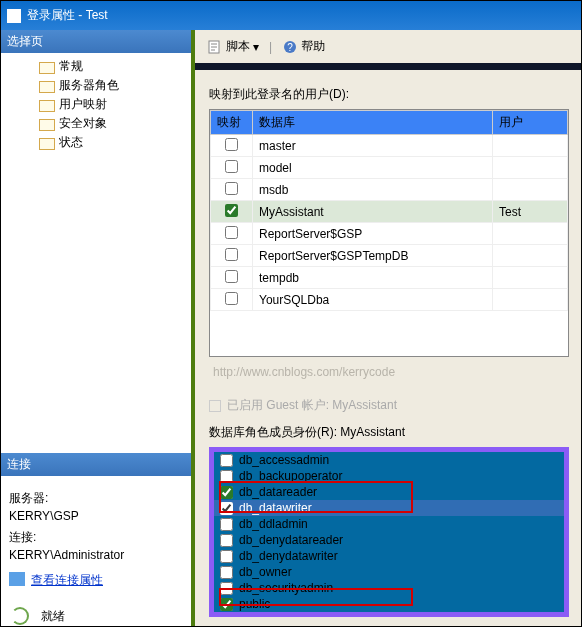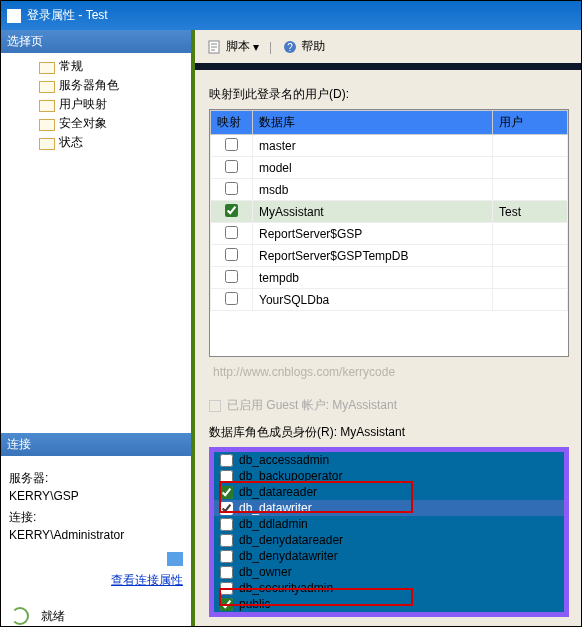--- a/index.html
+++ b/index.html
@@ -10,21 +10,21 @@
 .left { width: 194px; background: #fff; border-right: 4px solid #4d7c0f; display: flex; flex-direction: column; }
 .section-header { background: linear-gradient(#4c8ad0, #3a74bb); color: #fff; padding: 3px 6px; font-weight: normal; }
 .nav-list { padding: 4px 4px; margin-left: 32px; }
 .nav-item { display: flex; align-items: center; gap: 4px; padding: 1px 2px; }
 .nav-icon { width: 16px; height: 14px; display: inline-block; position: relative; }
 .nav-icon::before { content: ""; position: absolute; left: 0; top: 2px; width: 14px; height: 10px; background: #fffbe8; border: 1px solid #d4a84c; }
 .conn-section { margin-top: auto; }
 .conn-body { padding: 8px 8px; }
 .conn-label { margin-top: 6px; }
 .conn-value { margin: 2px 0 6px 0; }
-.link-row { display: flex; align-items: flex-end; gap: 6px; margin-top: 10px; flex-direction: column; }
+.link-row { display: flex; align-items: flex-start; gap: 6px; margin-top: 10px; }
 .link-icon { width: 16px; height: 14px; background: #5aa0e6; display: inline-block; }
 .link { color: #0033cc; text-decoration: underline; cursor: pointer; }
 .prog-body { padding: 10px; display: flex; align-items: center; gap: 12px; }
 .prog-circle { width: 18px; height: 18px; border: 2px solid #6ea64c; border-radius: 50%; border-left-color: transparent; }
 .right { flex: 1; background: #efebe0; display: flex; flex-direction: column; overflow: hidden; }
 .toolbar { padding: 6px 8px; display: flex; align-items: center; gap: 4px; border-bottom: 7px solid #0f172a; }
 .tool-btn { display: flex; align-items: center; gap: 3px; padding: 2px 4px; }
 .tool-icon { width: 16px; height: 16px; }
 .tool-sep { color: #999; margin: 0 2px; }
 .content { padding: 10px 14px; flex: 1; overflow: hidden; }

